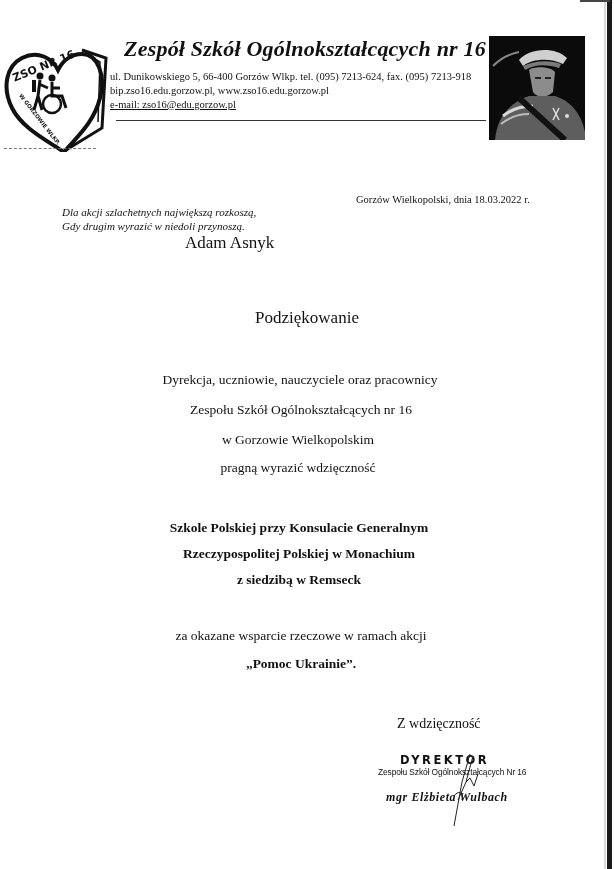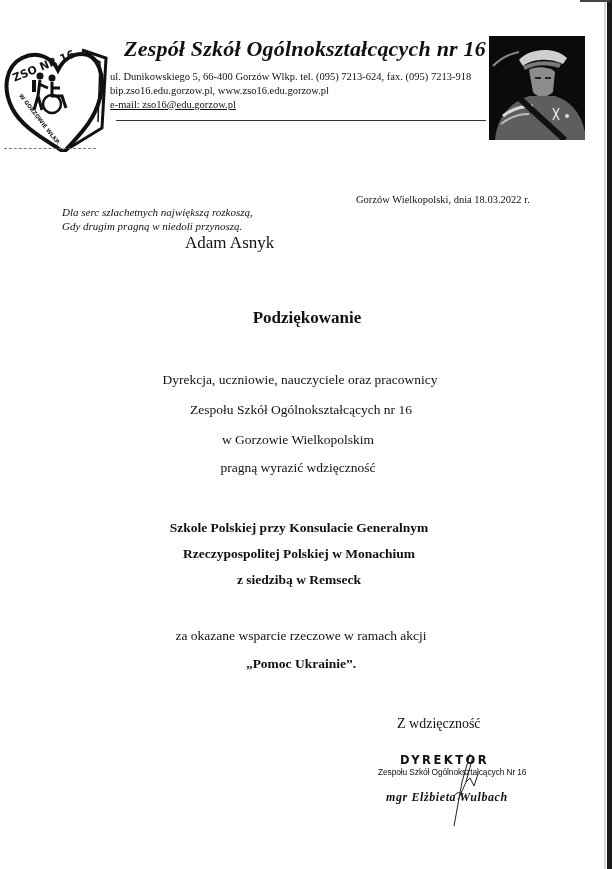--- a/index.html
+++ b/index.html
@@ -31,21 +31,21 @@
 
     .portrait { left: 489px; top: 36px; width: 96px; height: 104px; background: #0b0b0b; overflow: hidden; }
 
     .date { left: 356px; top: 154px; font-size: 10.5px; margin-top: 40px; }
 
     .quote { left: 62px; font-size: 11px; font-style: italic; line-height: 14px; }
     .q1 { top: 205px; }
     .q2 { top: 219px; }
     .quote-author { left: 185px; top: 233px; font-size: 17px; }
 
-    .title { left: 0; width: 614px; top: 308px; text-align: center; font-size: 17px; font-weight: bold; }
+    .title { left: 0; width: 614px; top: 308px; text-align: center; font-size: 17px; font-weight: normal; }
 
     .body-line { left: 0; width: 614px; text-align: center; font-size: 13.5px; }
     .b1 { top: 372px; left: -7px; }
     .b2 { top: 402px; left: -6px; }
     .b3 { top: 432px; left: -9px; }
     .b4 { top: 460px; left: -9px; }
 
     .recipient { left: 0; width: 614px; text-align: center; font-size: 13.5px; font-weight: bold; }
     .r1 { top: 520px; left: -8px; }
     .r2 { top: 546px; left: -8px; }
@@ -114,22 +114,22 @@
   <path d="M14 80 C24 72 34 70 44 70" stroke="#d8d8d8" stroke-width="3" fill="none"></path>
   <path d="M12 88 C22 80 32 78 40 78" stroke="#bdbdbd" stroke-width="2" fill="none"></path>
   <path d="M30 62 L76 104" stroke="#111" stroke-width="6"></path>
   <path d="M64 72 L70 84 M70 72 L64 84" stroke="#e0e0e0" stroke-width="1.5"></path>
   <circle cx="78" cy="80" r="2" fill="#ddd"></circle>
   <path d="M4 30 C12 22 20 18 30 16" stroke="#888" stroke-width="2" fill="none"></path>
 </svg>
 
 <div class="abs date">Gorzów Wielkopolski,  dnia  18.03.2022 r.</div>
 
-<div class="abs quote q1">Dla serc szlachetnych największą rozkoszą,</div>
-<div class="abs quote q2">Gdy drugim pragną w niedoli przynoszą.</div>
+<div class="abs quote q1">Dla akcji szlachetnych największą rozkoszą,</div>
+<div class="abs quote q2">Gdy drugim wyrazić w niedoli przynoszą.</div>
 <div class="abs quote-author">Adam Asnyk</div>
 
 <div class="abs title">Podziękowanie</div>
 
 <div class="abs body-line b1">Dyrekcja, uczniowie, nauczyciele oraz  pracownicy</div>
 <div class="abs body-line b2">Zespołu Szkół Ogólnokształcących nr 16</div>
 <div class="abs body-line b3">w Gorzowie Wielkopolskim</div>
 <div class="abs body-line b4">pragną wyrazić wdzięczność</div>
 
 <div class="abs recipient r1">Szkole Polskiej przy Konsulacie Generalnym</div>

